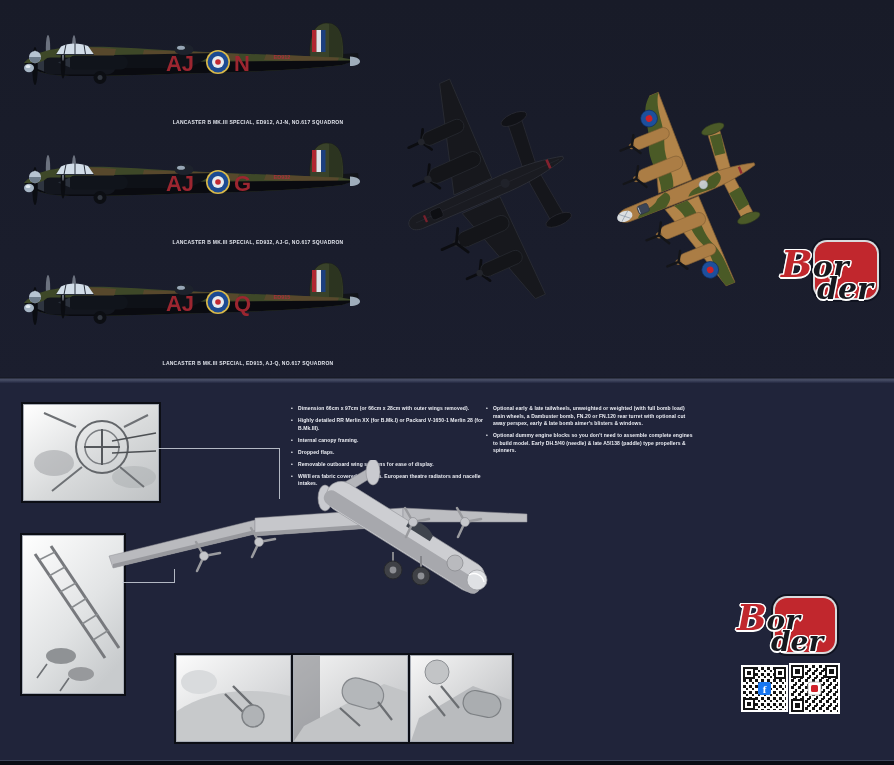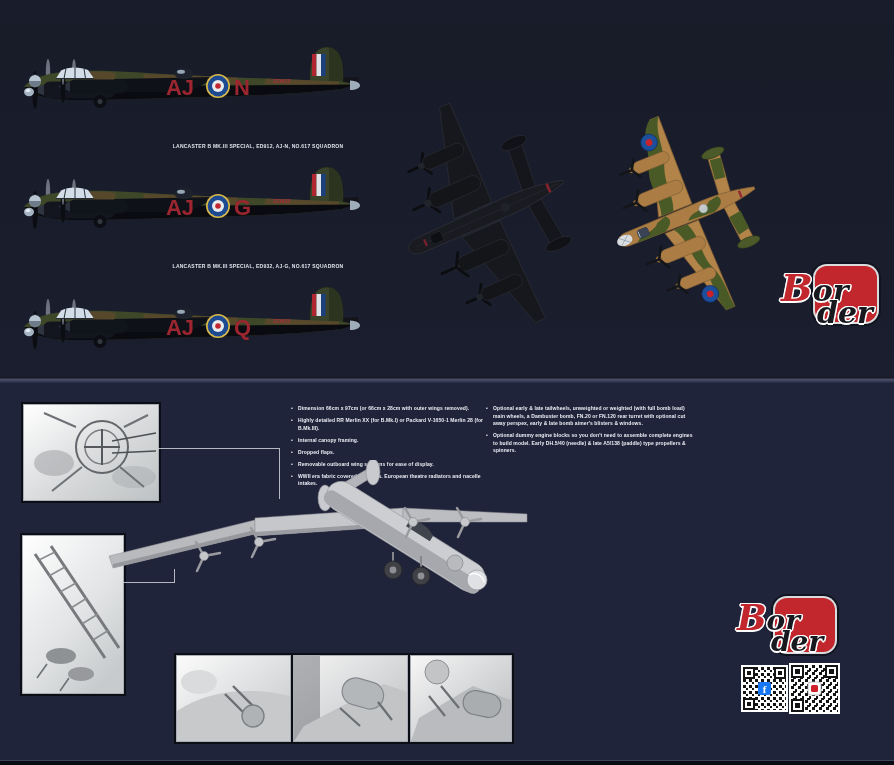--- a/index.html
+++ b/index.html
@@ -1,20 +1,20 @@
 <!DOCTYPE html>
 <html><head>
 <meta charset="utf-8">
 <style>
   html,body{margin:0;padding:0;background:#0b0d14;}
   #poster{position:relative;width:894px;height:765px;overflow:hidden;
           font-family:"Liberation Sans",sans-serif;background:#191c2a;}
   
   .top-panel{position:absolute;left:0;top:0;width:894px;height:379px;
-             background:linear-gradient(#181b28,#1b1e2e);margin-top:24px;}
+             background:linear-gradient(#181b28,#1b1e2e);}
   .seam{position:absolute;left:0;top:377px;width:894px;height:6px;
         background:linear-gradient(#0d0f18,#4a5068 45%,#242841);}
   .bottom-panel{position:absolute;left:0;top:383px;width:894px;height:378px;
                 background:#20243a;}
   .bottom-edge{position:absolute;left:0;top:760px;width:894px;height:5px;
                background:#0a0c14;border-top:1px solid #3e4459;}
   
   .prof{position:absolute;left:4px;width:362px;height:92px;}
   .prof-caption{position:absolute;width:260px;text-align:center;font-size:5px;
                 font-weight:bold;color:#dfe2ea;letter-spacing:.25px;}

